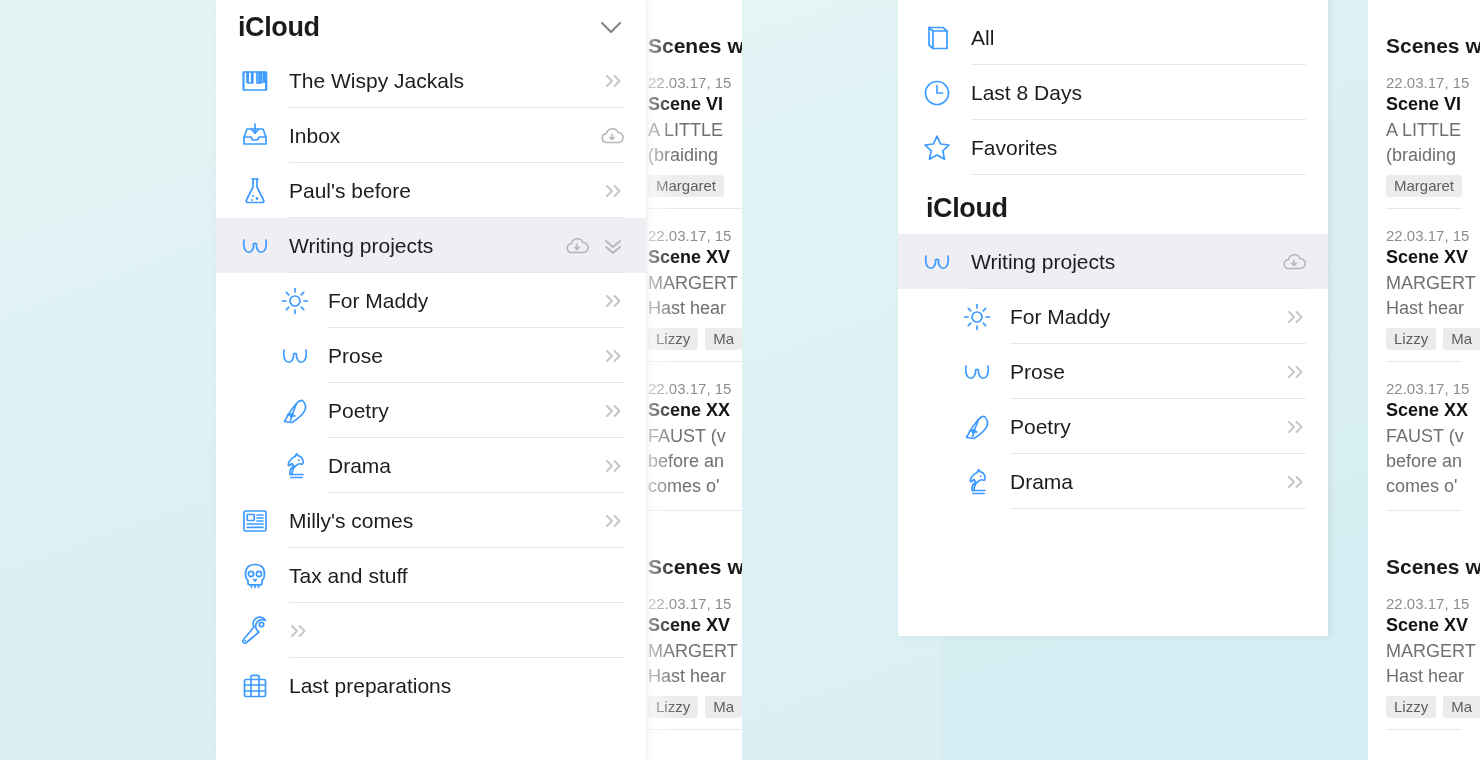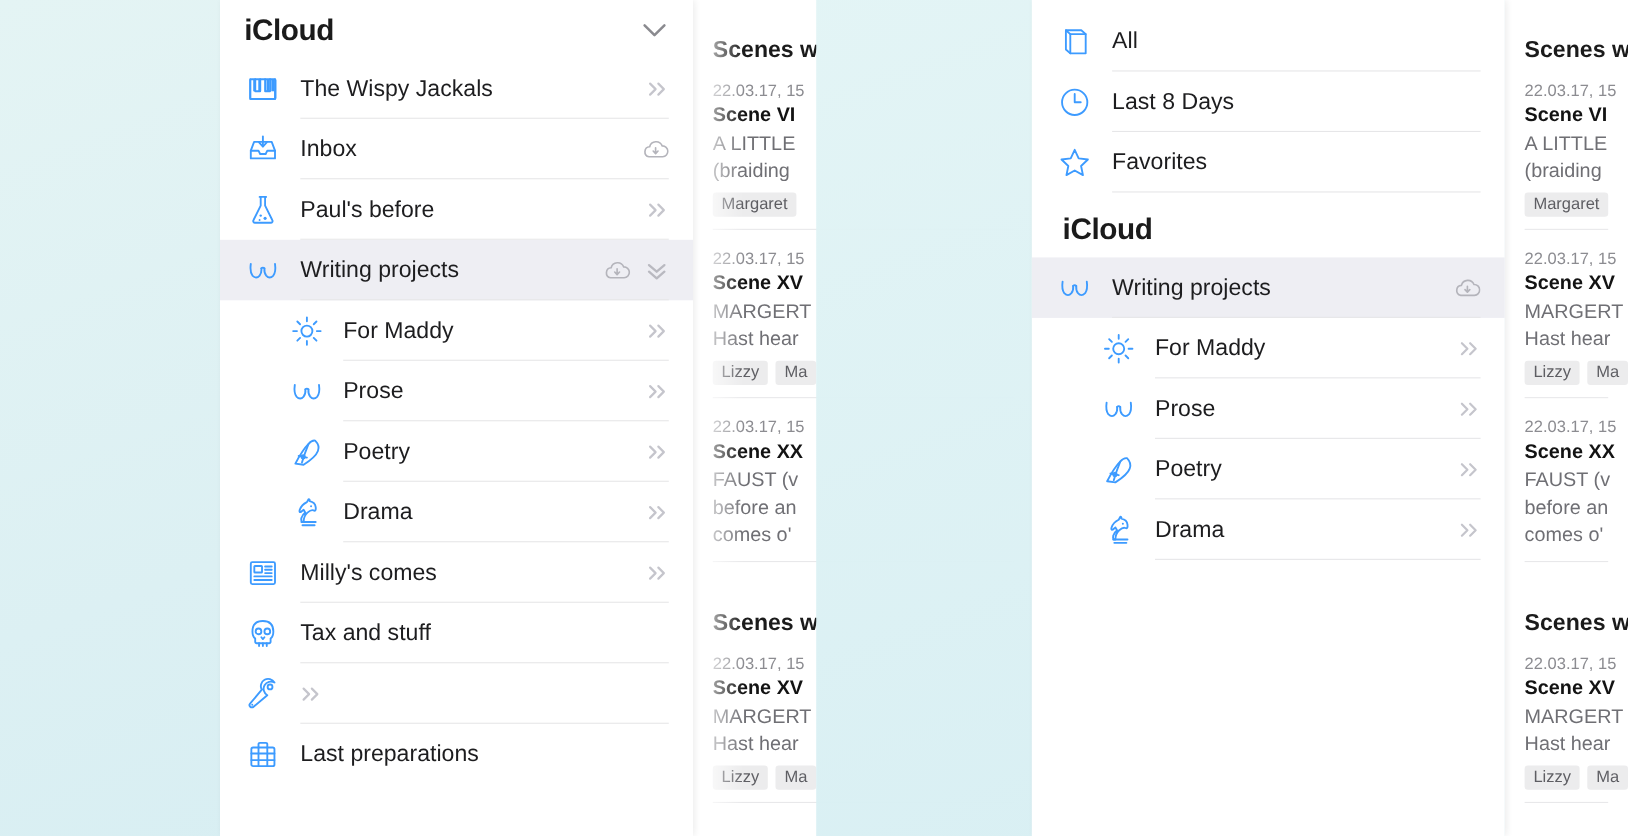--- a/index.html
+++ b/index.html
@@ -12,23 +12,24 @@
     background: linear-gradient(160deg, #e4f4f4 0%, #dcf0f3 45%, #d2ecf2 100%);
     position:relative;
   }
 
   
   .panel {
     position:absolute;
     top:0;
     background:#ffffff;
     overflow:hidden;
+    margin-left:16px;
   }
   .panel-left  { left:200px; width:430px;  height:760px; box-shadow: 2px 0 6px rgba(0,0,0,.07); }
-  .panel-right { left:938px; width:430px;  height:760px; box-shadow: 2px 0 6px rgba(0,0,0,.07); }
+  .panel-right { left:882px; width:430px;  height:636px; box-shadow: 2px 0 6px rgba(0,0,0,.07); }
 
   .section-title {
     font-size:27px;
     font-weight:bold;
     color:#1b1b1b;
     letter-spacing:-0.4px;
   }
 
   
   .panel-header {

